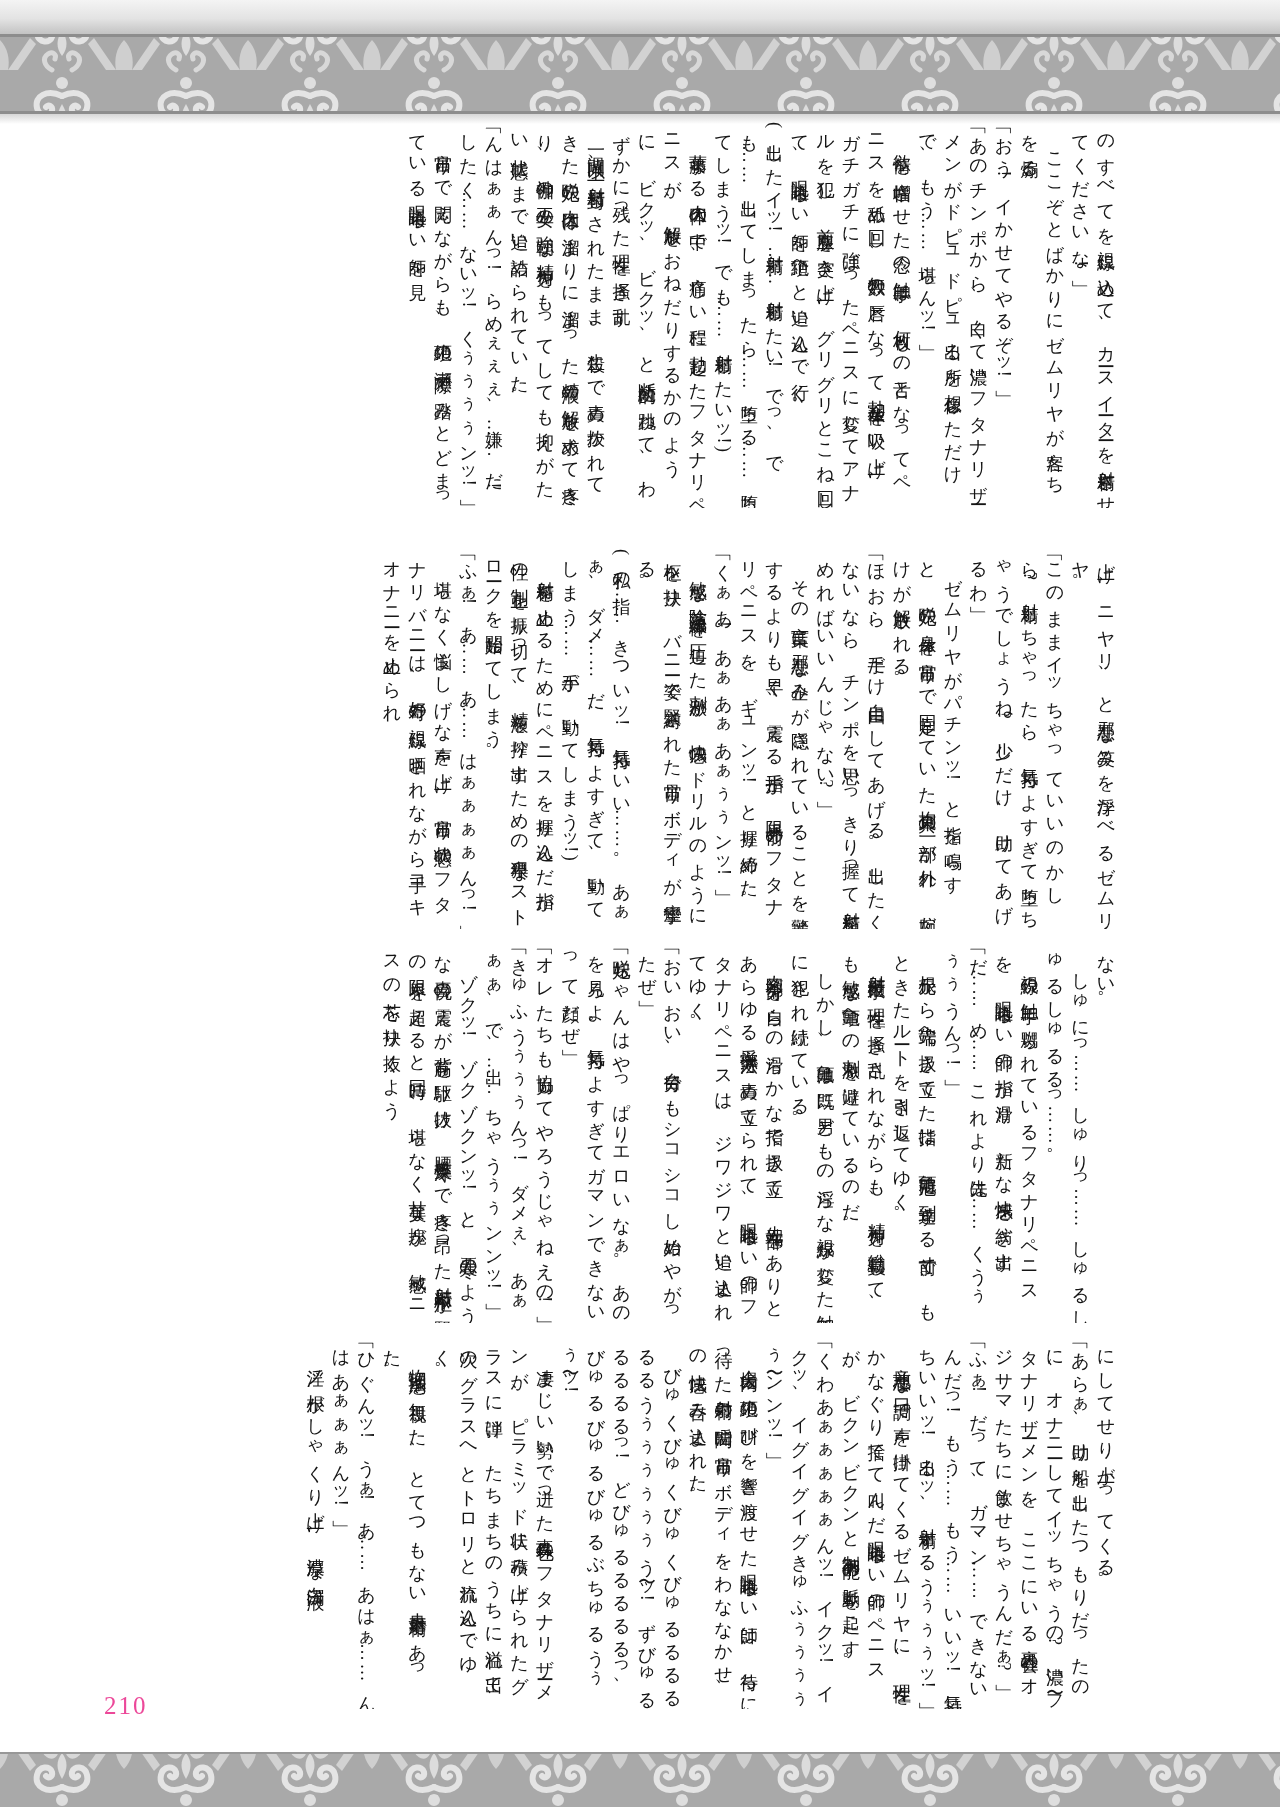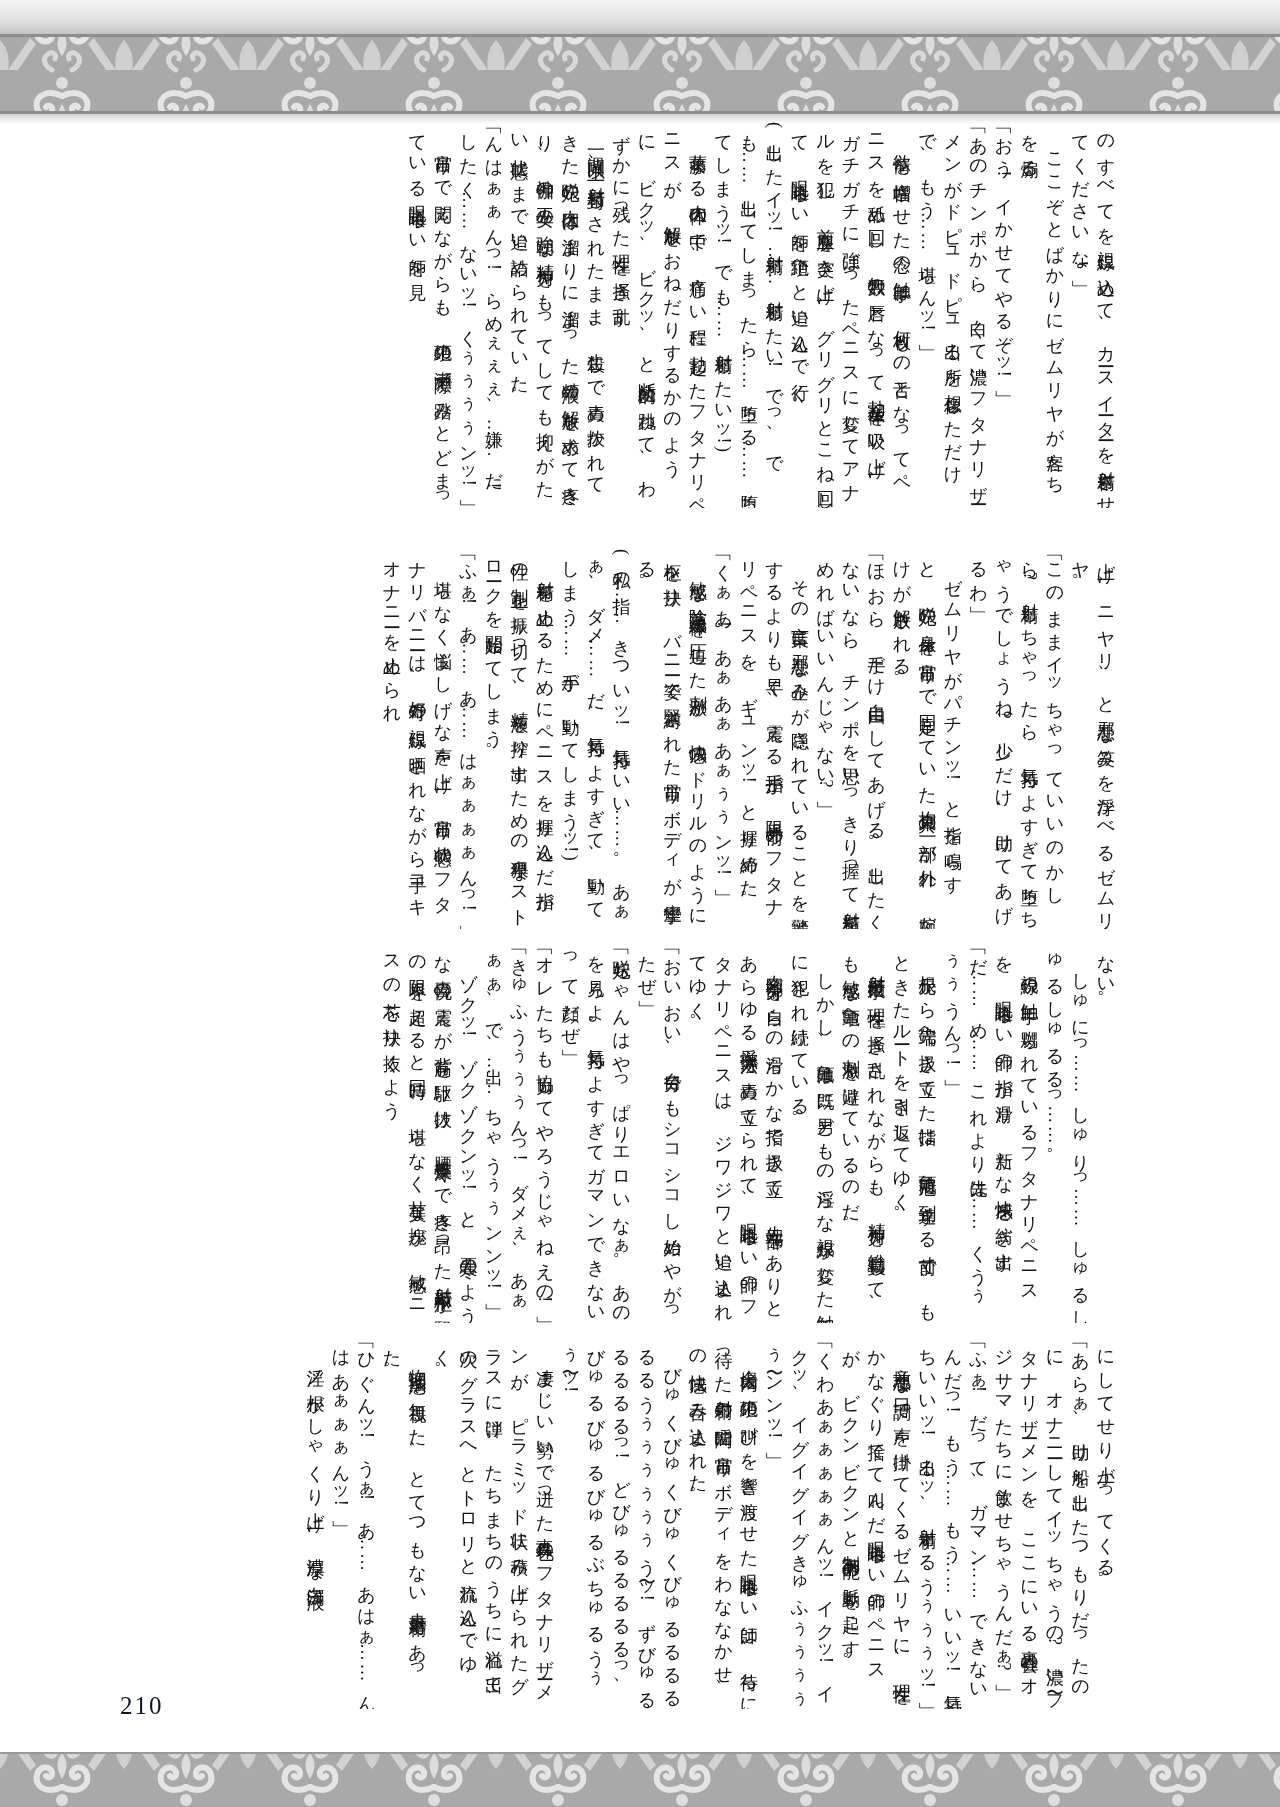--- a/index.html
+++ b/index.html
@@ -27,24 +27,24 @@
     overflow:hidden;
   }
   .band-1{top:122px;height:386px;}
   .band-2{top:549px;height:380px;}
   .band-3{top:943px;height:380px;}
   .band-4{top:1337px;height:372px;}
   .text-band p{margin:0;padding:0;}
   .text-band p.indent{text-indent:1em;}
   .page-number{
     position:absolute;
-    left:120px;top:1692px;
+    left:104px;top:1692px;
     font-size:25px;
     letter-spacing:2px;
-    color:#0f172a;
+    color:#ec4899;
   }
 </style>
 </head>
 <body>
 
 <div class="page">
 
   <svg class="border-band border-top" width="1280" height="124" viewBox="0 0 1280 124" xmlns="http://www.w3.org/2000/svg">
     <defs>
       <linearGradient id="edgeTop" x1="0" y1="0" x2="0" y2="1">

